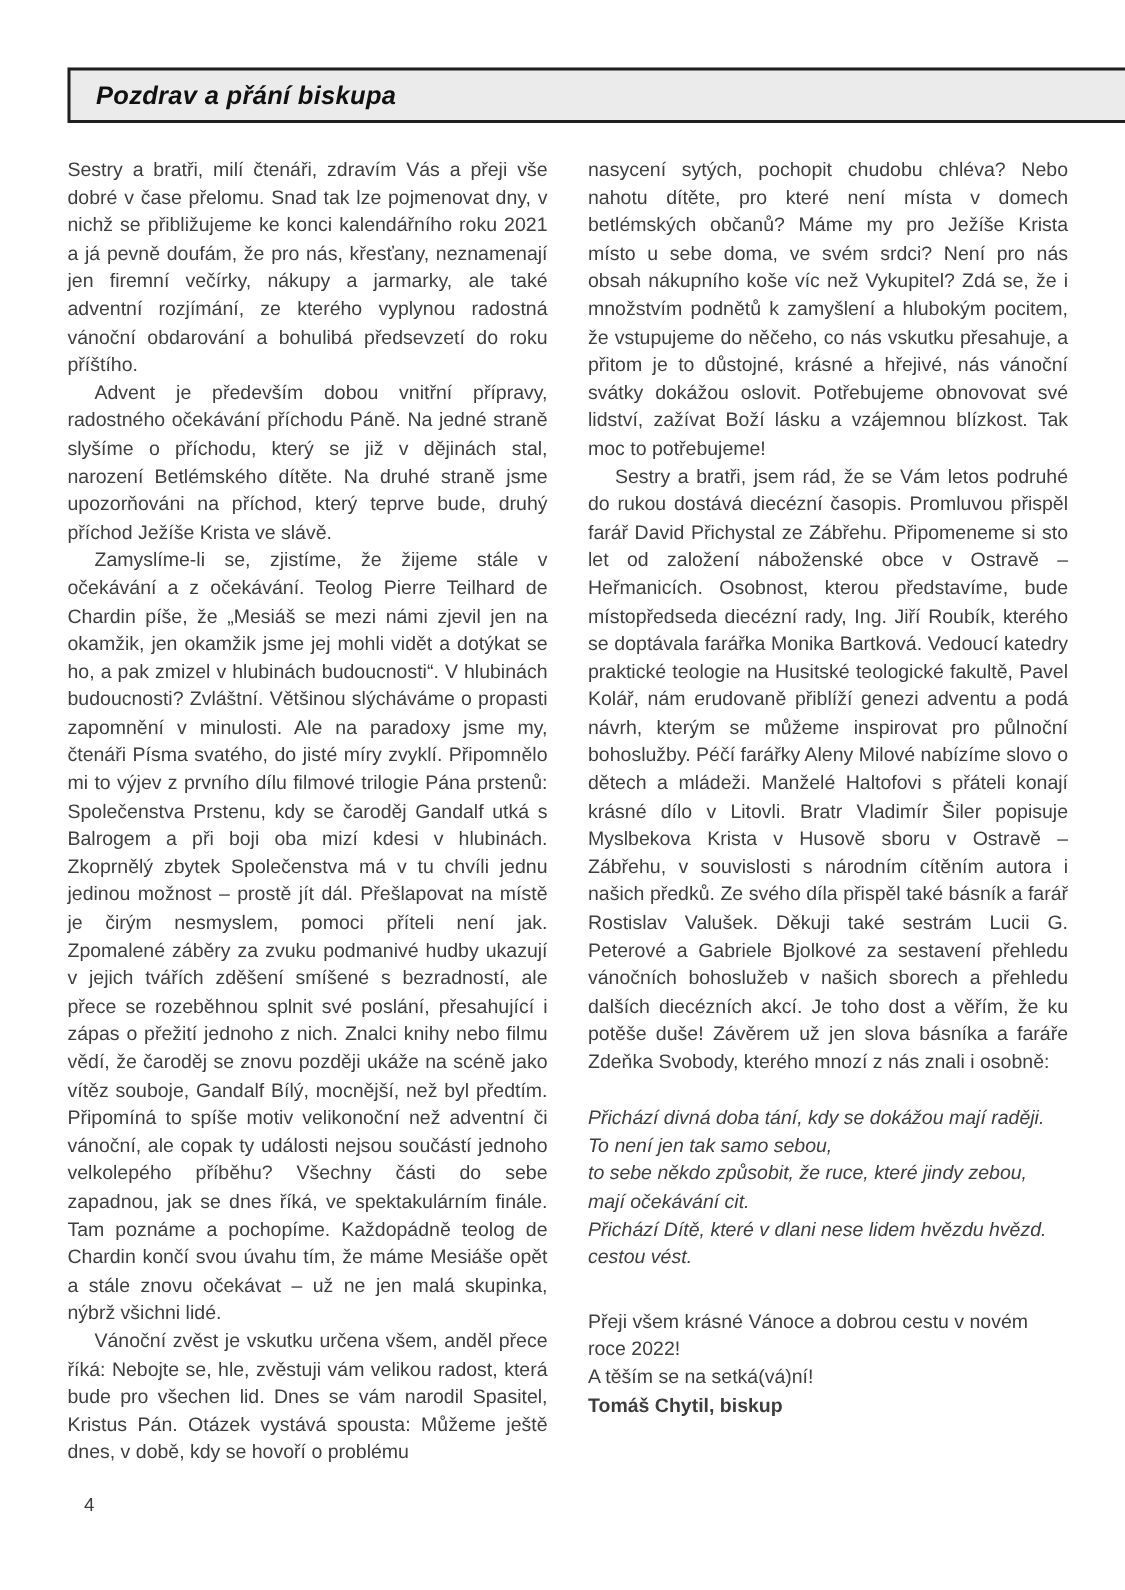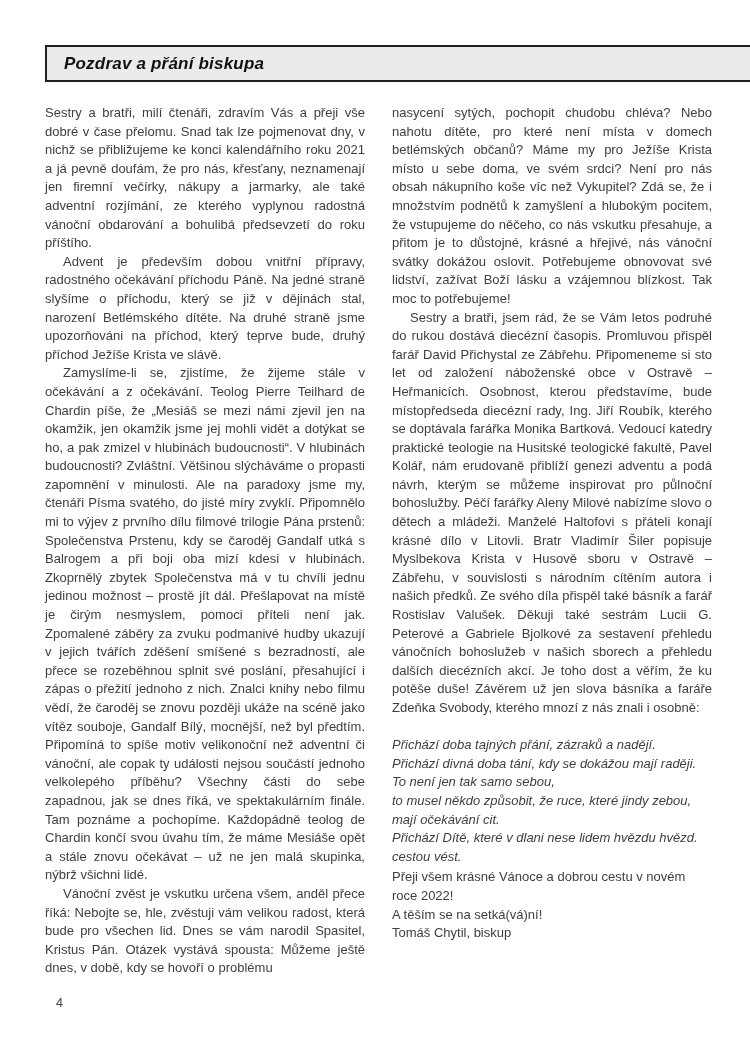--- a/index.html
+++ b/index.html
@@ -29,23 +29,23 @@
     display: flex; gap: 27px;
   }
   .col {
     width: 320px; flex: 0 0 320px;
     font-size: 13px; line-height: 18.6px; color: #3e3e3e;
   }
   .col p { text-align: justify; margin: 0; }
   .col p.indent { text-indent: 18px; }
   .poem { font-style: italic; margin-top: 18.6px; }
   .poem .poem-line { text-align: left; }
-  .closing-block { margin-top: 2px; }
+  .closing-block { margin-top: 24px; }
   .closing-block p { text-align: left; }
-  .signature { text-align: right; margin-top: 0; }
+  .signature { text-align: right; margin-top: 0; font-weight: bold; }
   .page-number {
     position: absolute; left: 56px; top: 996px;
     font-size: 12.5px; color: #3e3e3e;
   }
 </style>
 </head>
 <body>
 
 <div class="page">
 
@@ -60,24 +60,23 @@
       <p class="indent">Advent je především dobou vnitřní přípravy, radostného očekávání příchodu Páně. Na jedné straně slyšíme o příchodu, který se již v dějinách stal, narození Betlémského dítěte. Na druhé straně jsme upozorňováni na příchod, který teprve bude, druhý příchod Ježíše Krista ve slávě.</p>
       <p class="indent">Zamyslíme-li se, zjistíme, že žijeme stále v očekávání a z očekávání. Teolog Pierre Teilhard de Chardin píše, že „Mesiáš se mezi námi zjevil jen na okamžik, jen okamžik jsme jej mohli vidět a dotýkat se ho, a pak zmizel v hlubinách budoucnosti“. V hlubinách budoucnosti? Zvláštní. Většinou slýcháváme o propasti zapomnění v minulosti. Ale na paradoxy jsme my, čtenáři Písma svatého, do jisté míry zvyklí. Připomnělo mi to výjev z prvního dílu filmové trilogie Pána prstenů: Společenstva Prstenu, kdy se čaroděj Gandalf utká s Balrogem a při boji oba mizí kdesi v hlubinách. Zkoprnělý zbytek Společenstva má v tu chvíli jednu jedinou možnost – prostě jít dál. Přešlapovat na místě je čirým nesmyslem, pomoci příteli není jak. Zpomalené záběry za zvuku podmanivé hudby ukazují v jejich tvářích zděšení smíšené s bezradností, ale přece se rozeběhnou splnit své poslání, přesahující i zápas o přežití jednoho z nich. Znalci knihy nebo filmu vědí, že čaroděj se znovu později ukáže na scéně jako vítěz souboje, Gandalf Bílý, mocnější, než byl předtím. Připomíná to spíše motiv velikonoční než adventní či vánoční, ale copak ty události nejsou součástí jednoho velkolepého příběhu? Všechny části do sebe zapadnou, jak se dnes říká, ve spektakulárním finále. Tam poznáme a pochopíme. Každopádně teolog de Chardin končí svou úvahu tím, že máme Mesiáše opět a stále znovu očekávat – už ne jen malá skupinka, nýbrž všichni lidé.</p>
       <p class="indent">Vánoční zvěst je vskutku určena všem, anděl přece říká: Nebojte se, hle, zvěstuji vám velikou radost, která bude pro všechen lid. Dnes se vám narodil Spasitel, Kristus Pán. Otázek vystává spousta: Můžeme ještě dnes, v době, kdy se hovoří o problému</p>
     </div>
 
     <div class="col">
       <p>nasycení sytých, pochopit chudobu chléva? Nebo nahotu dítěte, pro které není místa v domech betlémských občanů? Máme my pro Ježíše Krista místo u sebe doma, ve svém srdci? Není pro nás obsah nákupního koše víc než Vykupitel? Zdá se, že i množstvím podnětů k zamyšlení a hlubokým pocitem, že vstupujeme do něčeho, co nás vskutku přesahuje, a přitom je to důstojné, krásné a hřejivé, nás vánoční svátky dokážou oslovit. Potřebujeme obnovovat své lidství, zažívat Boží lásku a vzájemnou blízkost. Tak moc to potřebujeme!</p>
       <p class="indent">Sestry a bratři, jsem rád, že se Vám letos podruhé do rukou dostává diecézní časopis. Promluvou přispěl farář David Přichystal ze Zábřehu. Připomeneme si sto let od založení náboženské obce v Ostravě – Heřmanicích. Osobnost, kterou představíme, bude místopředseda diecézní rady, Ing. Jiří Roubík, kterého se doptávala farářka Monika Bartková. Vedoucí katedry praktické teologie na Husitské teologické fakultě, Pavel Kolář, nám erudovaně přiblíží genezi adventu a podá návrh, kterým se můžeme inspirovat pro půlnoční bohoslužby. Péčí farářky Aleny Milové nabízíme slovo o dětech a mládeži. Manželé Haltofovi s přáteli konají krásné dílo v Litovli. Bratr Vladimír Šiler popisuje Myslbekova Krista v Husově sboru v Ostravě – Zábřehu, v souvislosti s národním cítěním autora i našich předků. Ze svého díla přispěl také básník a farář Rostislav Valušek. Děkuji také sestrám Lucii G. Peterové a Gabriele Bjolkové za sestavení přehledu vánočních bohoslužeb v našich sborech a přehledu dalších diecézních akcí. Je toho dost a věřím, že ku potěše duše! Závěrem už jen slova básníka a faráře Zdeňka Svobody, kterého mnozí z nás znali i osobně:</p>
 
       <div class="poem">
-        <div class="poem-line">Přichází doba tajných přání, zázraků a nadějí.</div>
         <div class="poem-line">Přichází divná doba tání, kdy se dokážou mají raději.</div>
         <div class="poem-line">To není jen tak samo sebou,</div>
-        <div class="poem-line">to musel někdo způsobit, že ruce, které jindy zebou,</div>
+        <div class="poem-line">to sebe někdo způsobit, že ruce, které jindy zebou,</div>
         <div class="poem-line">mají očekávání cit.</div>
         <div class="poem-line">Přichází Dítě, které v dlani nese lidem hvězdu hvězd.</div>
         <div class="poem-line">cestou vést.</div>
       </div>
 
       <div class="closing-block">
         <p>Přeji všem krásné Vánoce a dobrou cestu v novém roce 2022!</p>
         <p>A těším se na setká(vá)ní!</p>
         <p class="signature">Tomáš Chytil, biskup</p>
       </div>

